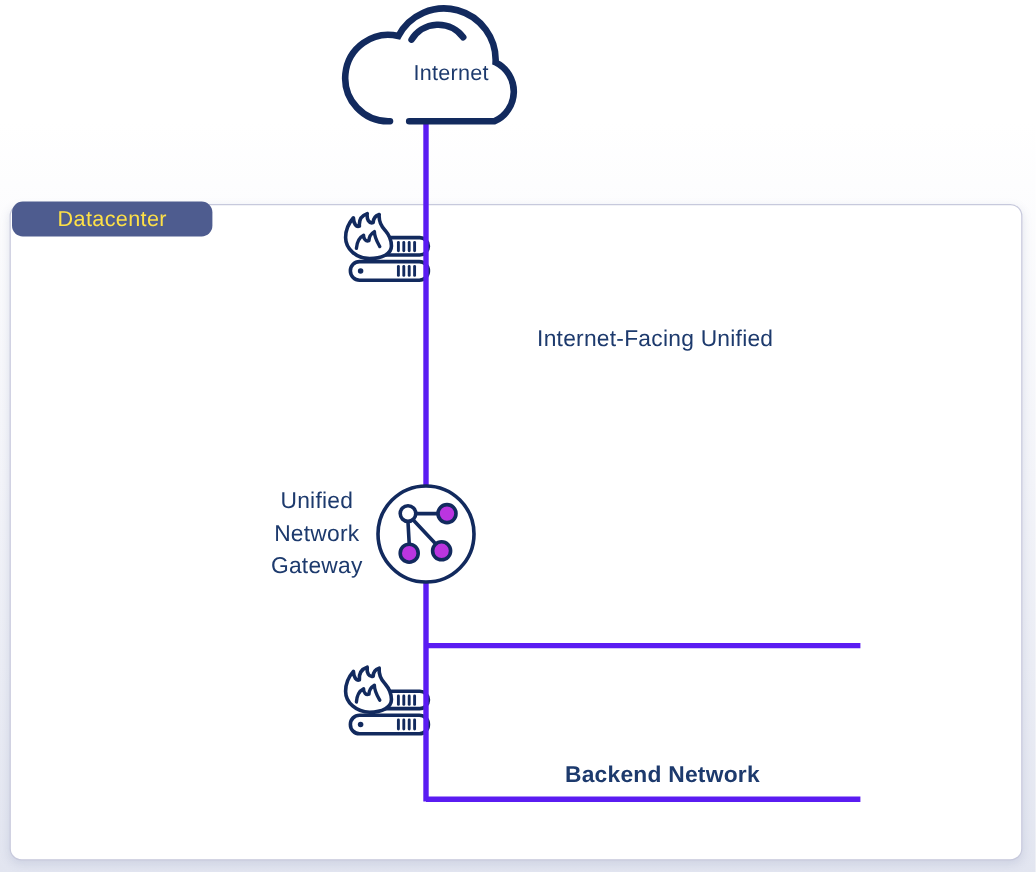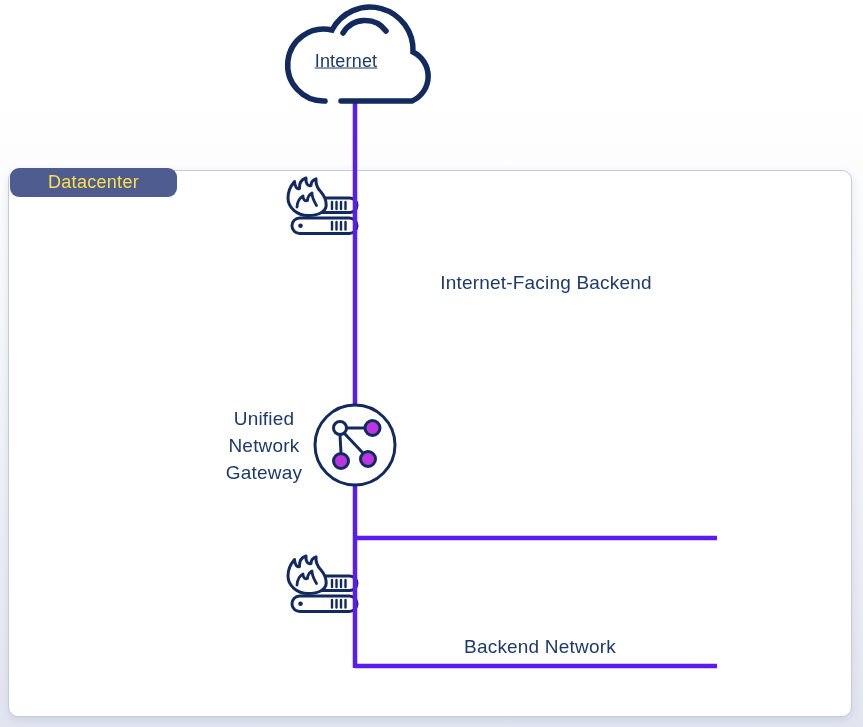--- a/index.html
+++ b/index.html
@@ -125,26 +125,26 @@
         <line x1="344" y1="433" x2="362" y2="452"></line>
         <line x1="340" y1="435" x2="341" y2="453"></line>
       </g>
       <circle cx="340" cy="428" r="6.5" class="navy-fill-white" stroke-width="3"></circle>
       <circle cx="372.5" cy="428" r="7.5" class="magenta-node" stroke-width="3"></circle>
       <circle cx="368" cy="459" r="7.5" class="magenta-node" stroke-width="3"></circle>
       <circle cx="341" cy="461" r="7.5" class="magenta-node" stroke-width="3"></circle>
     </g>
   </svg>
 
-  <div class="label internet" style="left:346px; top:61px;text-decoration:underline;">Internet</div>
+  <div class="label internet" style="left:376px; top:61px;">Internet</div>
 
-  <div class="label" style="left:546px; top:283px;">Internet-Facing Backend</div>
+  <div class="label" style="left:546px; top:283px;">Internet-Facing Unified</div>
 
   <div class="label gateway" style="left:264px; top:445px;">
     <div>Unified</div>
     <div>Network</div>
     <div>Gateway</div>
   </div>
 
 
-  <div class="label" style="left:540px; top:647px;">Backend Network</div>
+  <div class="label" style="left:552px; top:647px;font-weight:bold;">Backend Network</div>
 
 </div>
 
 </body></html>

